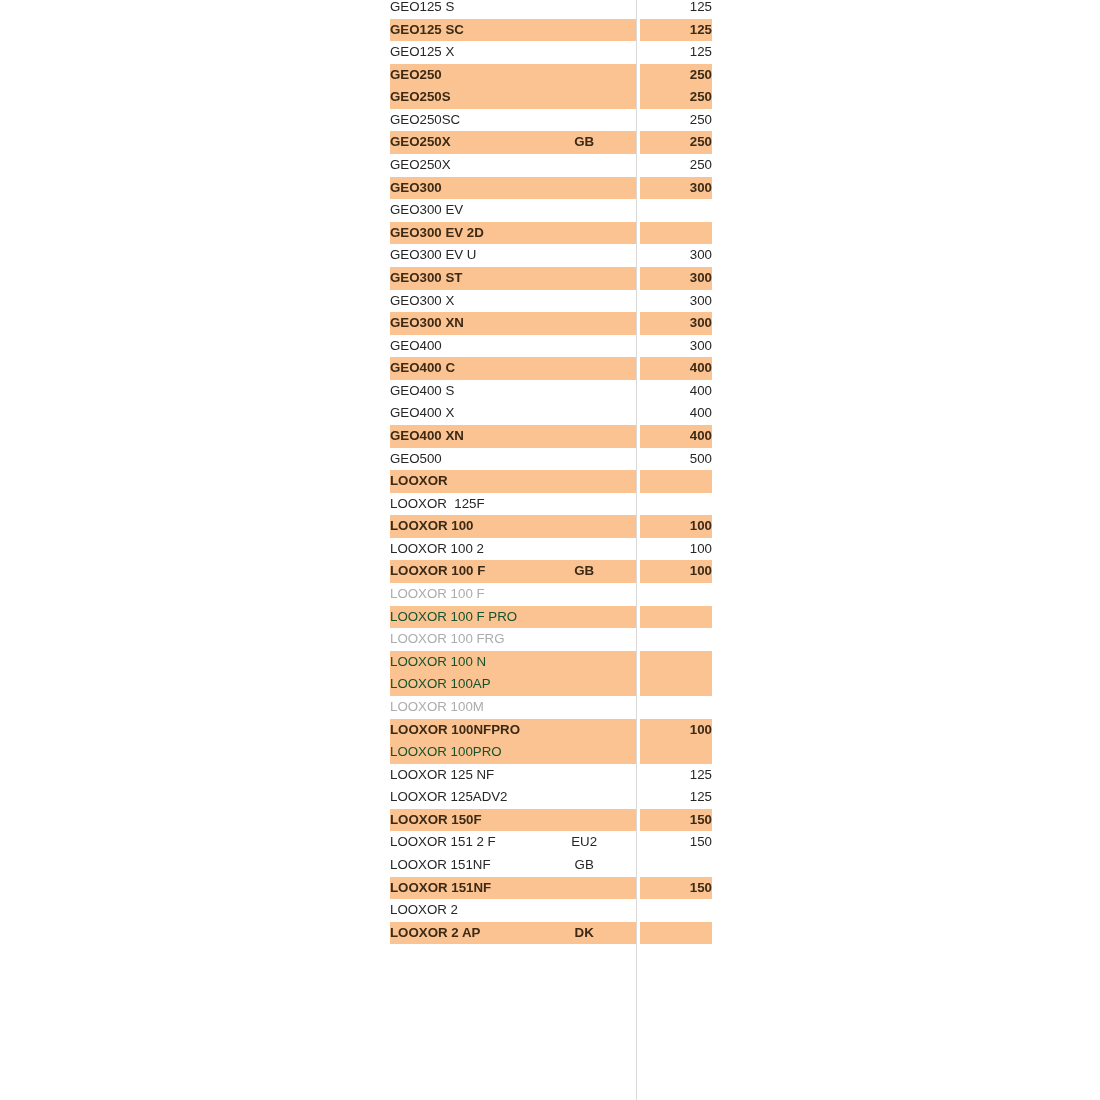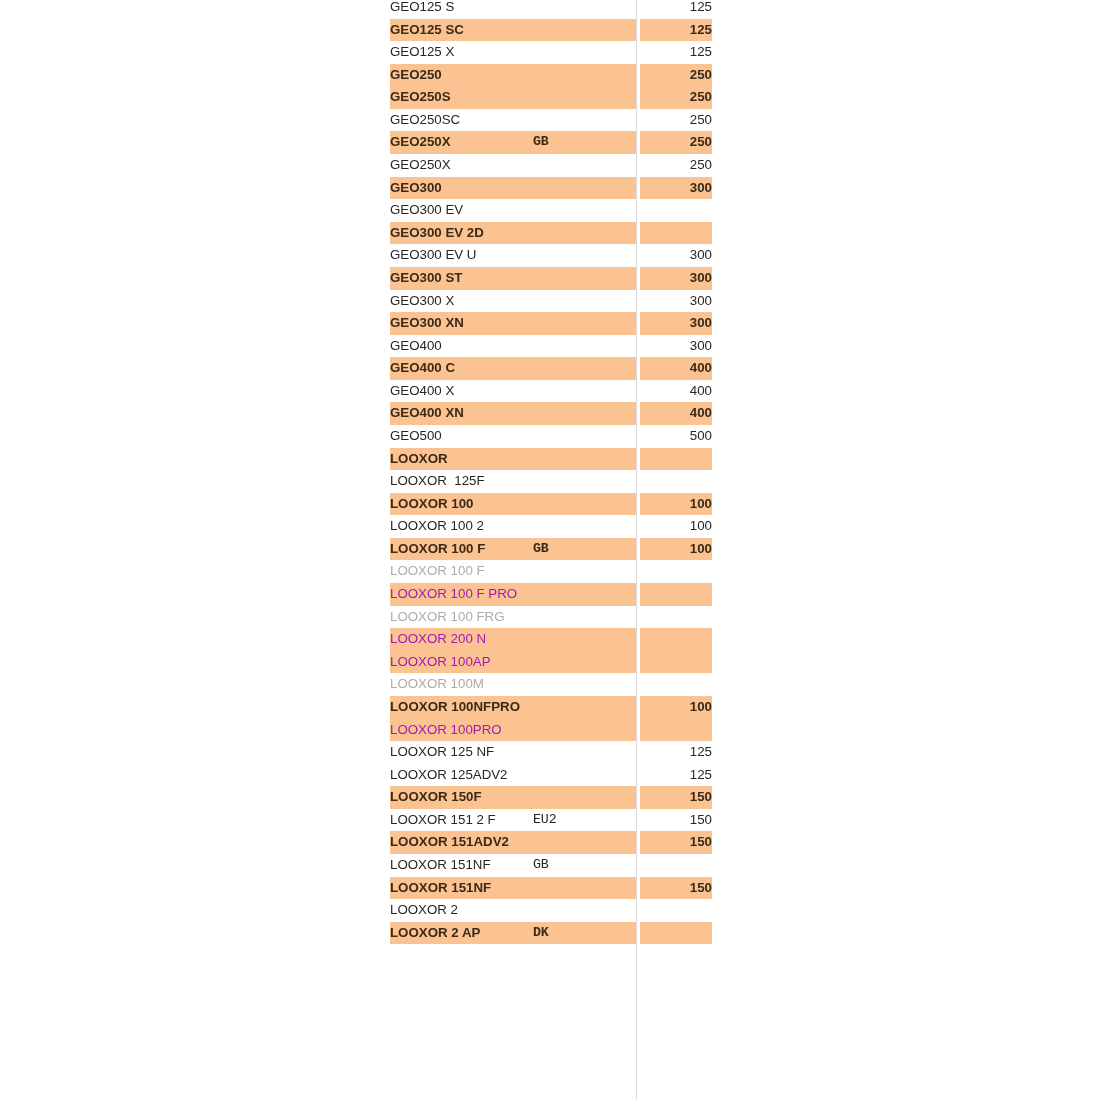--- a/index.html
+++ b/index.html
@@ -52,21 +52,21 @@
     margin: 0;
     font-size: 13.3px;
     line-height: 22.58px;
     vertical-align: middle;
     white-space: pre;
     overflow: hidden;
   }
 
   
   td.c-name    { width: 142px; padding-left: 2px; }
-  td.c-country { width: 102px; text-align: left; font-family: Liberation Mono, monospace; }
+  td.c-country { width: 102px; text-align: center; }
   td.c-gap     { width: 4px; }
   td.c-value   { width: 72px; text-align: right; padding-right: 3px; }
 
   
   
   tr.r-plain  td.c-name,
   tr.r-plain  td.c-country { background: #ffffff; }
   tr.r-plain  td.c-gap     { background: #ffffff; }
   tr.r-plain  td.c-value   { background: #ffffff; }
 
@@ -75,21 +75,21 @@
   tr.r-hl td.c-country { background: #fac391; }
   tr.r-hl td.c-gap     { background: #ffffff; }
   tr.r-hl td.c-value   { background: #fac391; }
 
   
   tr.r-plain td { color: #262626; }
   tr.r-hl    td { color: #3c2a16; font-weight: bold; }
 
   
   tr.r-plain.r-dim td { color: #acacac; font-weight: normal; }
-  tr.r-hl.r-dim    td { color: #a21caf; font-weight: normal; }
+  tr.r-hl.r-dim    td { color: #14532d; font-weight: normal; }
 </style>
 </head>
 <body>
 
 <div id="page">
 
   <div id="col-divider"></div>
 
   <table id="model-table">
     <tbody id="model-table-body">
@@ -189,20 +189,26 @@
           <td class="c-gap"></td>
           <td class="c-value">300</td>
         </tr>
         <tr class="r-hl">
           <td class="c-name">GEO400 C</td>
           <td class="c-country"></td>
           <td class="c-gap"></td>
           <td class="c-value">400</td>
         </tr>
         <tr class="r-plain">
+          <td class="c-name">GEO400 S</td>
+          <td class="c-country"></td>
+          <td class="c-gap"></td>
+          <td class="c-value">400</td>
+        </tr>
+        <tr class="r-plain">
           <td class="c-name">GEO400 X</td>
           <td class="c-country"></td>
           <td class="c-gap"></td>
           <td class="c-value">400</td>
         </tr>
         <tr class="r-hl">
           <td class="c-name">GEO400 XN</td>
           <td class="c-country"></td>
           <td class="c-gap"></td>
           <td class="c-value">400</td>
@@ -255,21 +261,21 @@
           <td class="c-gap"></td>
           <td class="c-value"></td>
         </tr>
         <tr class="r-plain r-dim">
           <td class="c-name">LOOXOR 100 FRG</td>
           <td class="c-country"></td>
           <td class="c-gap"></td>
           <td class="c-value"></td>
         </tr>
         <tr class="r-hl r-dim">
-          <td class="c-name">LOOXOR 200 N</td>
+          <td class="c-name">LOOXOR 100 N</td>
           <td class="c-country"></td>
           <td class="c-gap"></td>
           <td class="c-value"></td>
         </tr>
         <tr class="r-hl r-dim">
           <td class="c-name">LOOXOR 100AP</td>
           <td class="c-country"></td>
           <td class="c-gap"></td>
           <td class="c-value"></td>
         </tr>
@@ -308,26 +314,20 @@
           <td class="c-country"></td>
           <td class="c-gap"></td>
           <td class="c-value">150</td>
         </tr>
         <tr class="r-plain">
           <td class="c-name">LOOXOR 151 2 F</td>
           <td class="c-country">EU2</td>
           <td class="c-gap"></td>
           <td class="c-value">150</td>
         </tr>
-        <tr class="r-hl">
-          <td class="c-name">LOOXOR 151ADV2</td>
-          <td class="c-country"></td>
-          <td class="c-gap"></td>
-          <td class="c-value">150</td>
-        </tr>
         <tr class="r-plain">
           <td class="c-name">LOOXOR 151NF</td>
           <td class="c-country">GB</td>
           <td class="c-gap"></td>
           <td class="c-value"></td>
         </tr>
         <tr class="r-hl">
           <td class="c-name">LOOXOR 151NF</td>
           <td class="c-country"></td>
           <td class="c-gap"></td>

